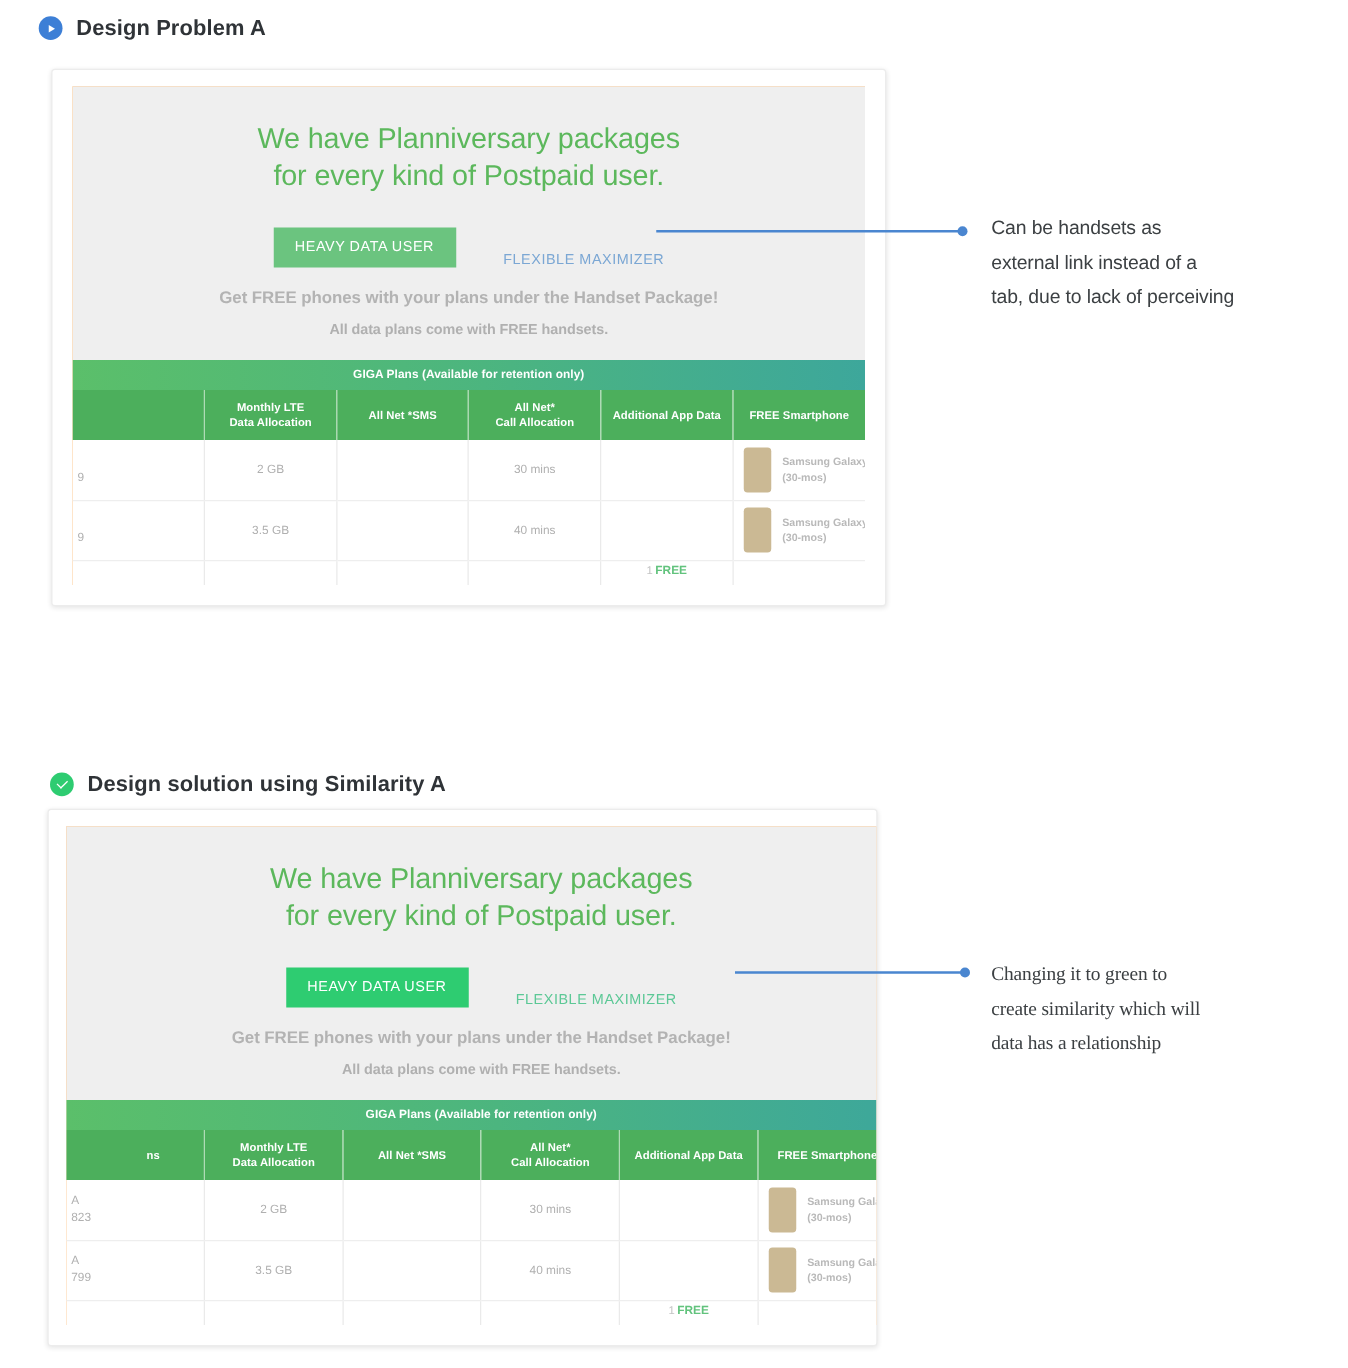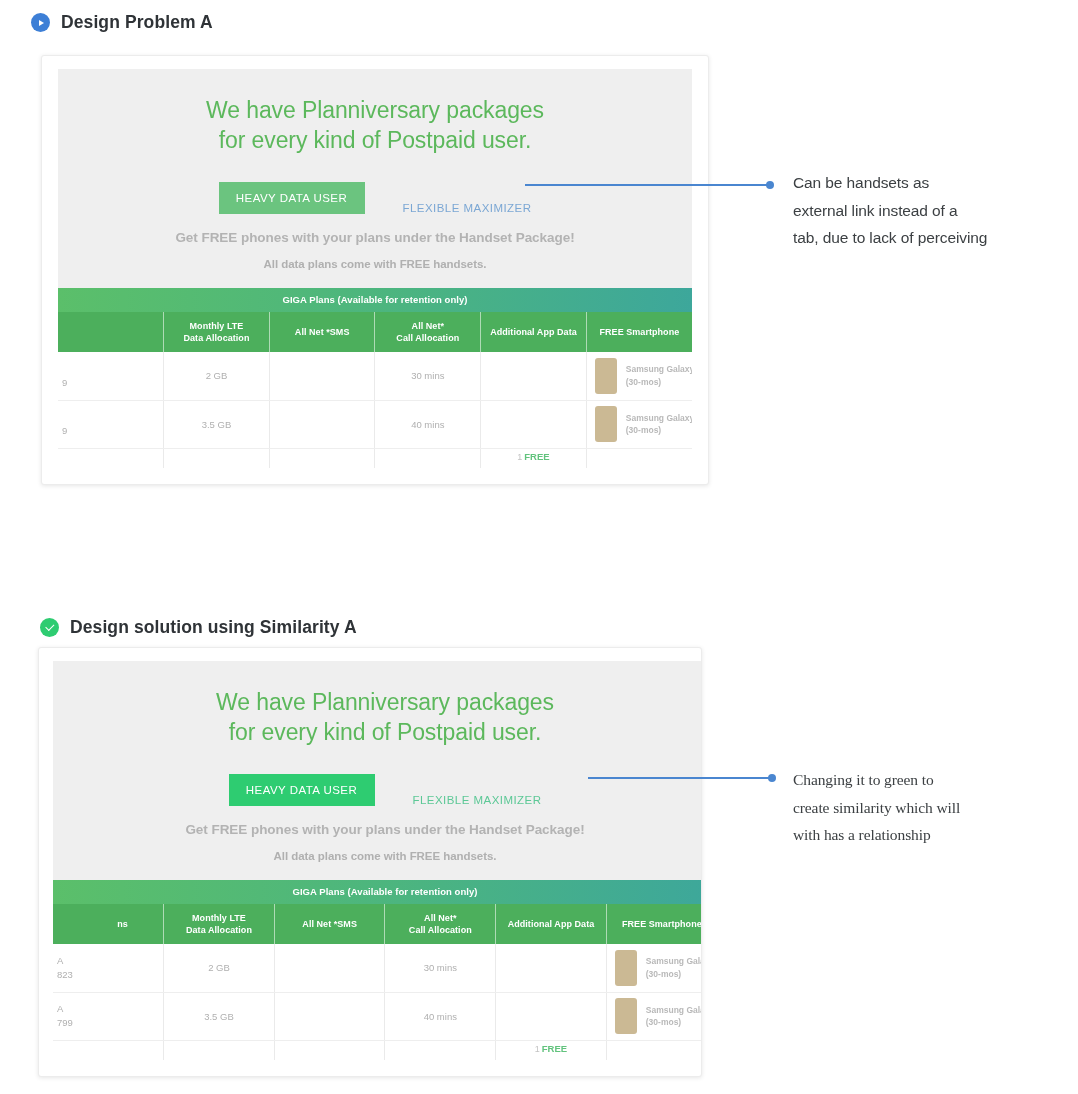--- a/index.html
+++ b/index.html
@@ -477,16 +477,16 @@
       </table>
     </div>
   </div>
 
   <div class="connector" style="left:588px; top:777px; width:184px;"></div>
   <div class="connector-dot" style="left:768px; top:774px;"></div>
 
   <div class="annotation" style="left:793px; top:766px; width:280px;font-family:Liberation Serif, serif;">
     <div>Changing it to green to</div>
     <div>create similarity which will</div>
-    <div>with has a relationship</div>
+    <div>data has a relationship</div>
   </div>
 
 </div>
 
 </body></html>

